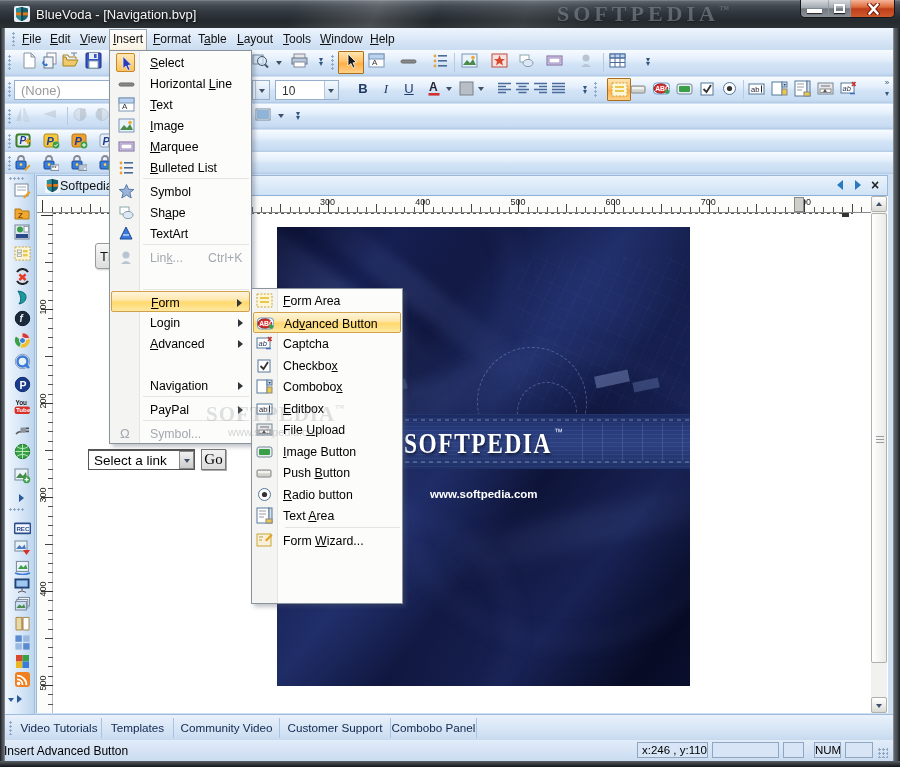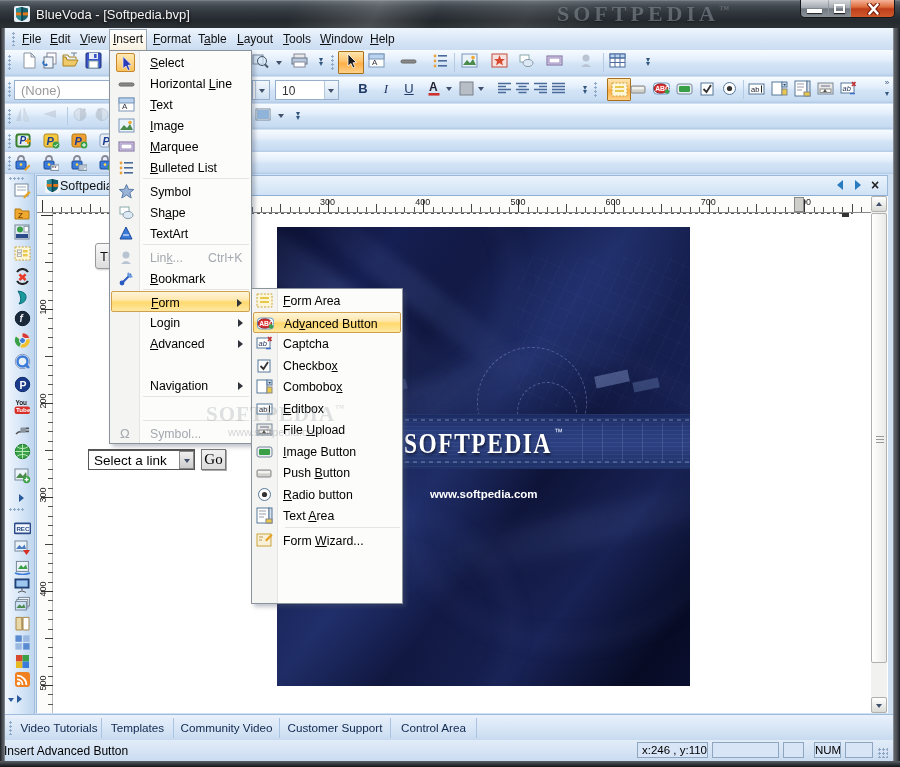--- a/index.html
+++ b/index.html
@@ -127,21 +127,21 @@
   <div id="titlebar" class="abs">
       <div class="sheen abs"></div>
     <div id="tb-watermark" class="abs">SOFTPEDIA<span style="font-size:10px;vertical-align:8px">™</span></div>
     <svg class="abs" style="left:14px;top:6px" width="16" height="16" viewBox="0 0 16 16">
         <rect x="0" y="0" width="16" height="16" rx="2" fill="#e8eef5"></rect>
         <path d="M8 1 L14 2.5 L14 9 Q14 13 8 15 Q2 13 2 9 L2 2.5 Z" fill="#17606e"></path>
         <path d="M8 1 L8 15 Q2 13 2 9 L2 2.5 Z" fill="#2a8a96"></path>
         <rect x="2" y="6.4" width="12" height="3" fill="#e07818"></rect>
         <path d="M7.2 1 H8.8 V15 H7.2 Z" fill="#10414e"></path>
       </svg>
-    <div id="title-text" class="abs">BlueVoda - [Softpedia.bvp]</div>
+    <div id="title-text" class="abs">BlueVoda - [Navigation.bvp]</div>
     <div id="winbtns" class="abs">
       <div id="btn-min" class="wbtn">
           <div class="glyph"></div>
         </div>
       <div class="wsep" style="left:27px"></div>
       <div id="btn-max" class="wbtn">
           <div class="glyph"></div>
         </div>
       <div class="wsep" style="left:49px"></div>
       <div id="btn-close" class="wbtn">
@@ -882,21 +882,21 @@
         <div class="darr" style="left:4px;top:6px"></div>
       </div>
   </div>
 
   <div id="tabs" class="abs">
     <div class="grip" style="left:4px;top:6px;height:14px"></div>
     <div class="tab" style="left:12px;width:85px">Video Tutorials</div>
     <div class="tab" style="left:97px;width:72px">Templates</div>
     <div class="tab" style="left:169px;width:106px">Community Video</div>
     <div class="tab" style="left:275px;width:111px">Customer Support</div>
-    <div class="tab" style="left:386px;width:86px">Control Area</div>
+    <div class="tab" style="left:386px;width:86px">Combobo Panel</div>
   </div>
   <div id="status" class="abs">
     <div class="abs" style="left:-1px;top:4px">Insert Advanced Button</div>
     <div class="sbox" style="left:632px;width:71px;padding:1px 0 0 4px">x:246 , y:110</div>
     <div class="sbox" style="left:707px;width:67px"></div>
     <div class="sbox" style="left:778px;width:21px"></div>
     <div class="sbox" style="left:809px;width:27px;text-align:center;padding-top:1px">NUM</div>
     <div class="sbox" style="left:840px;width:28px"></div>
       <div class="abs" style="left:873px;top:8px;width:10px;height:10px;background-image:radial-gradient(circle at 1.5px 1.5px,#8fa6c0 1px,rgba(0,0,0,0) 1.2px);background-size:4px 4px"></div>
   </div>
@@ -972,42 +972,38 @@
         <div class="txt">TextArt</div>
       </div>
       <div class="mrow gray" style="top:196px">
         <div class="ico"><svg width="17" height="17" viewBox="0 0 17 17">
             <circle cx="8" cy="6" r="3.5" fill="#b9c4d2"></circle>
             <path d="M3 15 Q8 9 13 15 Z" fill="#b9c4d2"></path>
           </svg></div>
         <div class="txt">Lin<u class="m">k</u>...</div>
         <div class="keytxt">Ctrl+K</div>
       </div>
-      <div class="mrow" style="top:217px">
-        <div class="ico"><svg width="17" height="17" viewBox="0 0 17 17">
-            <path d="M3 14 L13 4" stroke="#2a5ac0" stroke-width="2"></path>
-            <path d="M10 2 L15 7 L12 8 L9 5 Z" fill="#6a9ae0"></path>
-            <circle cx="4" cy="13" r="2.4" fill="#2a5ac0"></circle>
-          </svg></div>
-        <div class="txt"><u class="m">B</u>ookmark</div>
-      </div>
       <div class="mrow hlrow" style="top:240px">
         <div class="txt"><u class="m">F</u>orm</div>
         <div class="subarr"></div>
       </div>
       <div class="mrow" style="top:261px">
         <div class="txt">Login</div>
         <div class="subarr"></div>
       </div>
       <div class="mrow" style="top:282px">
         <div class="txt"><u class="m">A</u>dvanced</div>
         <div class="subarr"></div>
       </div>
       <div class="mrow" style="top:324px">
         <div class="txt">Navigation</div>
+        <div class="subarr"></div>
+      </div>
+      <div class="mrow" style="top:348px">
+        <div class="txt">PayPal</div>
         <div class="subarr"></div>
       </div>
       <div class="mrow gray" style="top:372px">
         <div class="ico"><svg width="17" height="17" viewBox="0 0 17 17">
             <text x="2" y="13" font-size="13" fill="#a3a8af">Ω</text>
           </svg></div>
         <div class="txt">Symbol...</div>
       </div>
       <div class="msep" style="top:127px"></div>
       <div class="msep" style="top:193px"></div>

